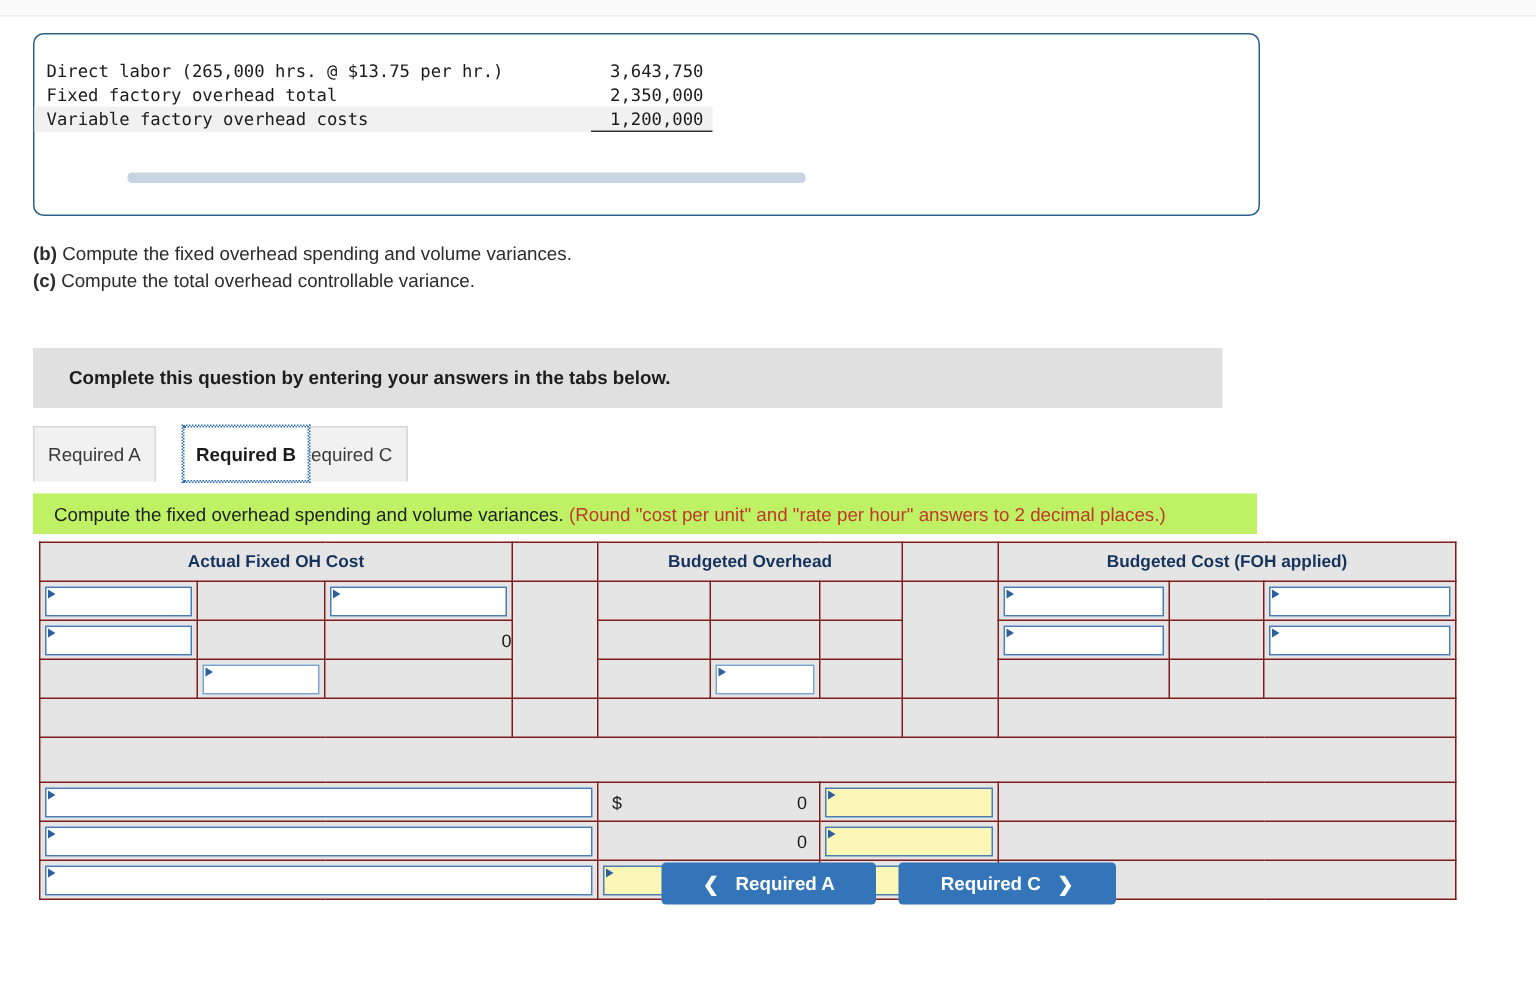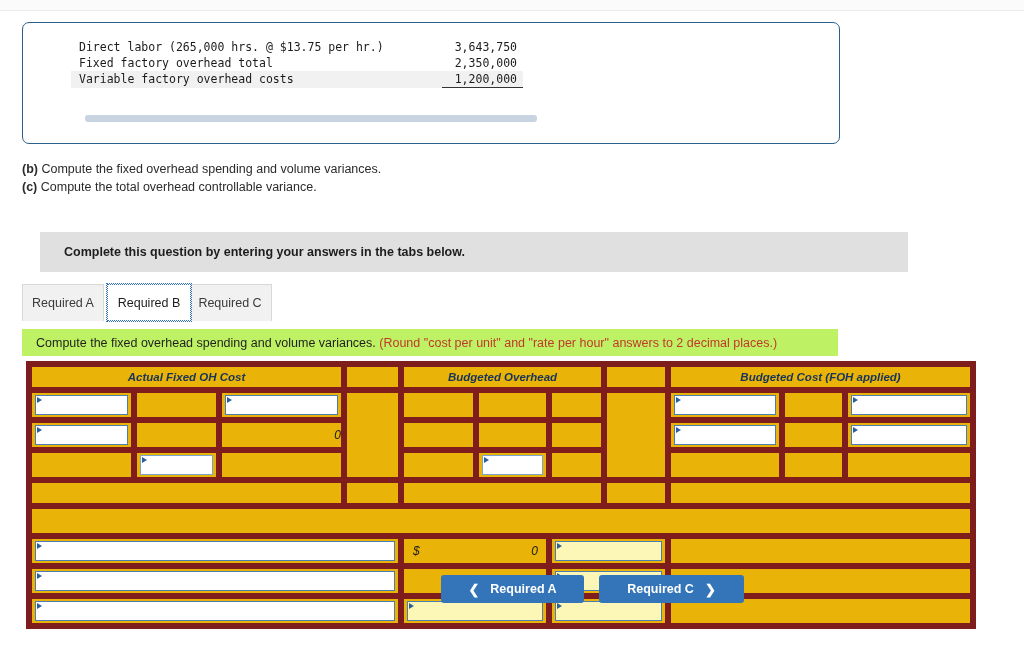--- a/index.html
+++ b/index.html
@@ -21,21 +21,20 @@
   }
 
   
   .fact-card {
     position: absolute; left: 22px; top: 22px; width: 818px; height: 122px;
     border: 1px solid #2c5f8a; border-radius: 7px; background: #fff;
   }
   .fact-inner { position: relative; padding: 16px 0 0 0; }
   .fact-table {
     border-collapse: collapse;
-    margin-left: 48px;
     font-family: "DejaVu Sans Mono", monospace;
     font-size: 11.5px;
     color: #1b1b1b;
     width: 452px;
   }
   .fact-table td { padding: 1px 0 1px 0; white-space: nowrap; line-height: 14px; }
   .fact-table td.lbl { padding-left: 8px; }
   .fact-table td.amt { text-align: right; padding-right: 6px; }
   .fact-table tr.shade td { background: #f1f1f1; }
   .fact-table tr.underline td.amt { border-bottom: 1px solid #333; }
@@ -46,23 +45,23 @@
     background: #c9d4e2; border-radius: 3px;
   }
 
   
   .req-lines { position: absolute; left: 22px; top: 161px; width: 800px; line-height: 17.5px; }
   .req-lines div { font-size: 12.5px; color: #2b2b2b; }
   .req-lines b { font-weight: bold; }
 
   
   .complete-banner {
-    position: absolute; left: 22px; top: 232px; width: 868px; height: 40px;
+    position: absolute; left: 22px; top: 232px; width: 793px; height: 40px;
     background: #e0e0e0;
-    display: flex; align-items: center; margin-left: 18px;
+    display: flex; align-items: center;
   }
   .complete-banner span {
     padding-left: 24px; font-weight: bold; font-size: 12.5px; color: #1d1d1d;
   }
 
   
   .tabs { position: absolute; left: 22px; top: 284px; width: 1002px; height: 37px; }
   .tab {
     position: absolute; top: 0; height: 37px;
     display: flex; align-items: center; justify-content: center;
@@ -71,43 +70,42 @@
     cursor: pointer;
   }
   .tab.active {
     background: #fff;
     border: 1px dotted #2f6fba;
     outline: 1px dotted #2f6fba;
     color: #1c1c1c;
     z-index: 3;
   }
   .tab-a { left: 0; width: 82px; }
-  .tab-b { left: 85px; width: 84px; }
+  .tab-b { left: 100px; width: 84px; font-weight: bold; }
   .tab-c { left: 166px; width: 84px; }
   .tab-strip-rest {
     position: absolute; left: 250px; top: 0; width: 752px; height: 37px;
     background: #fff;
   }
 
   
   .sub-instruction {
     position: absolute; left: 22px; top: 329px; width: 816px; height: 27px;
     background: #bef264; display: flex; align-items: center;
   }
   .sub-instruction .txt { padding-left: 14px; font-size: 12.5px; color: #1f1f1f; }
   .sub-instruction .red { color: #c0392b; }
 
   
   .ws { position: absolute; left: 26px; top: 361px; width: 944px; }
   table.grid { border-collapse: collapse; table-layout: fixed; width: 944px; }
   table.grid td {
-    border: 6px solid #7f1d1d;
+    border: 1px solid #7f1d1d;
     height: 26px; padding: 0; vertical-align: middle;
-    background: #eab308;
-    font-style: italic;
+    background: #e5e5e5;
   }
   td.hdr {
     background: #76a5db; color: #16335c;
     font-weight: bold; font-size: 11.5px; text-align: center;
     height: 18px; border: 1px solid #76a5db;
   }
   td.spacer { border-left: 1px solid #999; border-right: 1px solid #999; border-top:none; border-bottom:none; background: #fff; }
   td.spacer-hdr { background:#fff; border:none; }
   td.yellow-cell { background: #fcf7b6; }
   td.numval { text-align: right; padding-right: 9px; font-size: 12px; color: #1a1a1a; }

